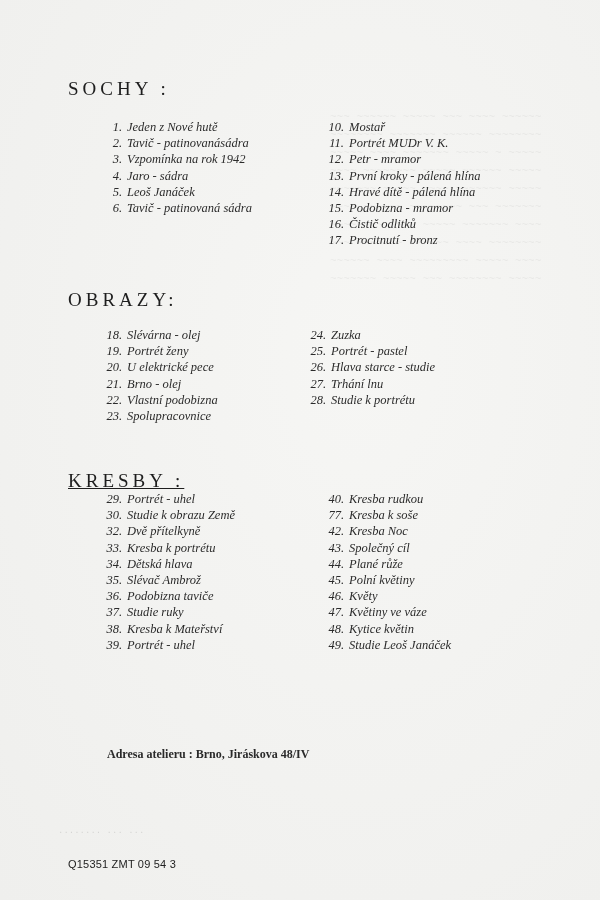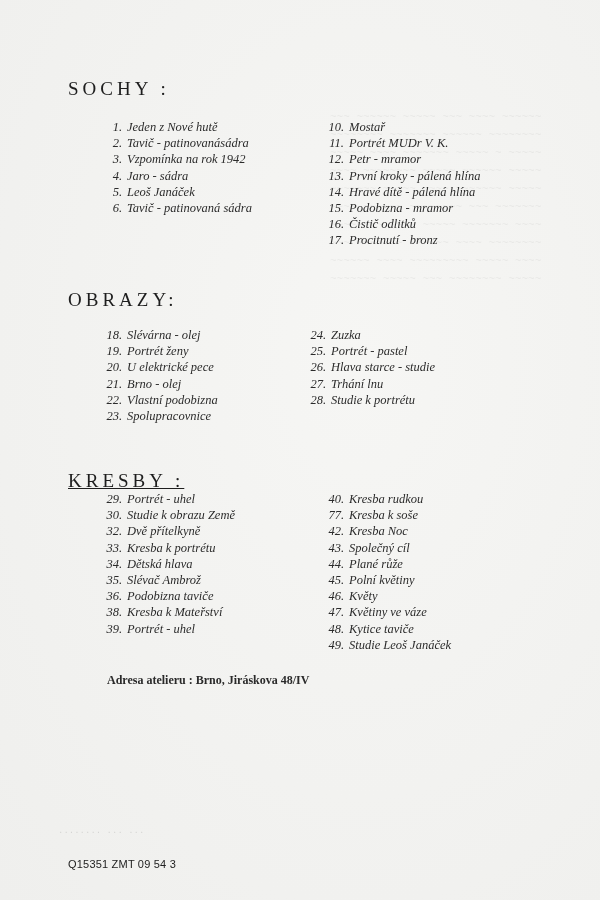--- a/index.html
+++ b/index.html
@@ -18,21 +18,21 @@
     font-size: 19px; letter-spacing: 4px; color: #1e1e1e;
   }
   .list { position: absolute; margin: 0; padding: 0; list-style: none; }
   .list li {
     font-family: "Liberation Serif", serif; font-style: italic;
     font-size: 12.5px; line-height: 16.2px; height: 16.2px; white-space: nowrap;
     color: #2b2b2b;
   }
   .num { display: inline-block; width: 22px; text-align: right; margin-right: 5px; }
   .address {
-    position: absolute; left: 107px; top: 673px;
+    position: absolute; left: 107px; top: 747px;
     font-family: "Liberation Serif", serif; font-weight: bold;
     font-size: 12px; color: #2a2a2a;
   }
   .footer-code {
     position: absolute; left: 68px; top: 858px;
     font-family: "Liberation Sans", sans-serif; font-size: 11px; color: #222;
     letter-spacing: 0.2px;
   }
   .sig { position: absolute; left: 58px; top: 826px; color: rgba(0,0,0,0.12); font-size: 9px; font-family: "Liberation Mono", monospace; }
 </style>
@@ -93,33 +93,34 @@
 
   <div class="heading" style="top:470px;text-decoration:underline;">KRESBY :</div>
   <ul class="list" style="left:100px; top:491px;">
     <li><span class="num">29.</span><span>Portrét - uhel</span></li>
     <li><span class="num">30.</span><span>Studie k obrazu Země</span></li>
     <li><span class="num">32.</span><span>Dvě přítelkyně</span></li>
     <li><span class="num">33.</span><span>Kresba k portrétu</span></li>
     <li><span class="num">34.</span><span>Dětská hlava</span></li>
     <li><span class="num">35.</span><span>Slévač Ambrož</span></li>
     <li><span class="num">36.</span><span>Podobizna taviče</span></li>
+    <li><span class="num">37.</span><span>Studie ruky</span></li>
     <li><span class="num">38.</span><span>Kresba k Mateřství</span></li>
     <li><span class="num">39.</span><span>Portrét - uhel</span></li>
   </ul>
   <ul class="list" style="left:322px; top:491px;">
     <li><span class="num">40.</span><span>Kresba rudkou</span></li>
     <li><span class="num">77.</span><span>Kresba k soše</span></li>
     <li><span class="num">42.</span><span>Kresba Noc</span></li>
     <li><span class="num">43.</span><span>Společný cíl</span></li>
     <li><span class="num">44.</span><span>Plané růže</span></li>
     <li><span class="num">45.</span><span>Polní květiny</span></li>
     <li><span class="num">46.</span><span>Květy</span></li>
     <li><span class="num">47.</span><span>Květiny ve váze</span></li>
-    <li><span class="num">48.</span><span>Kytice taviče</span></li>
+    <li><span class="num">48.</span><span>Kytice květin</span></li>
     <li><span class="num">49.</span><span>Studie Leoš Janáček</span></li>
   </ul>
 
   <div class="address">Adresa atelieru :  Brno, Jiráskova 48/IV</div>
 
   <div class="sig">........ ... ...</div>
 
   <div class="footer-code">Q15351 ZMT 09   54 3</div>
 </div>
 

